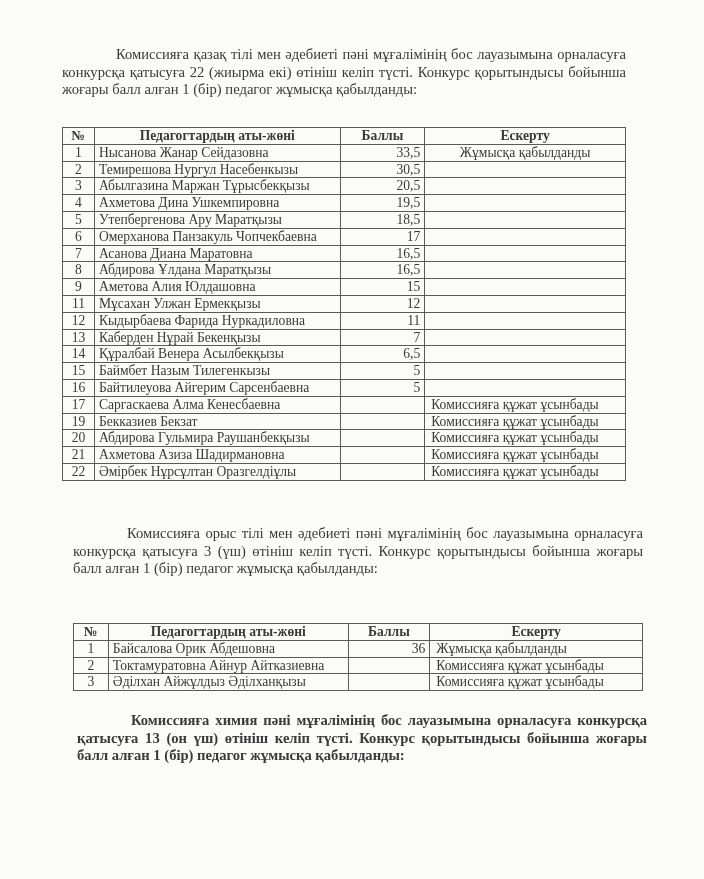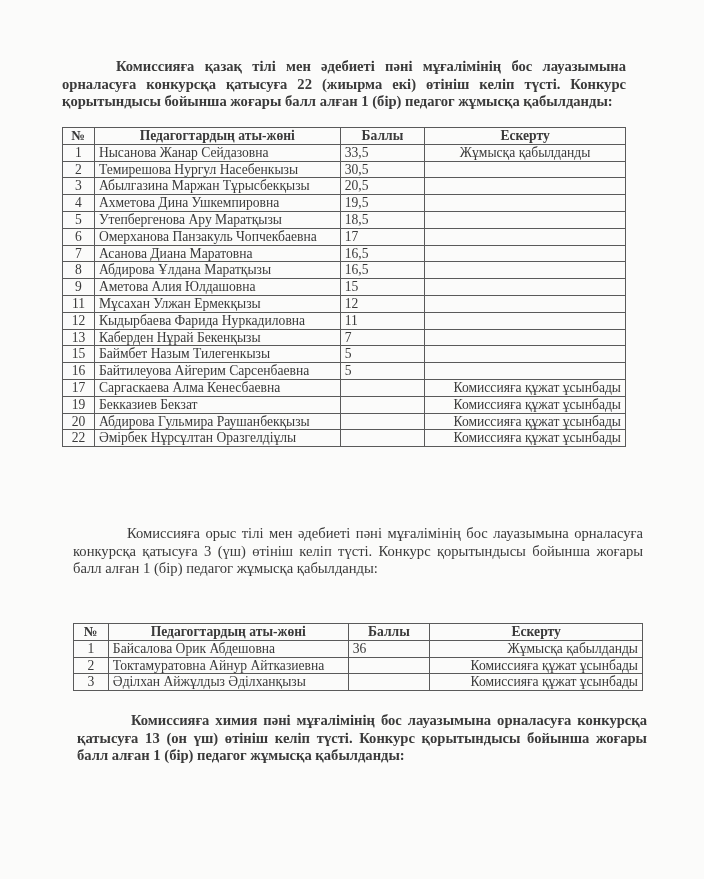--- a/index.html
+++ b/index.html
@@ -27,28 +27,28 @@
   td, th {
     border: 1px solid #5a5a5a;
     padding: 0 4px;
     line-height: 15.8px;
     height: 15.8px;
     white-space: nowrap;
     overflow: hidden;
   }
   th { font-weight: bold; text-align: center; }
   td.num { text-align: center; padding: 0; }
-  td.score { text-align: left; }
+  td.score { text-align: right; }
   td.note-c { text-align: center; }
-  td.note-l { text-align: right; padding-left: 6px; }
+  td.note-l { text-align: left; padding-left: 6px; }
 </style>
 </head>
 <body>
 
-<div class="para" style="left:62px; top:58px; width:564px;font-weight:bold;">
+<div class="para" style="left:62px; top:46px; width:564px;">
   <span class="indent"></span><span>Комиссияға қазақ тілі мен әдебиеті пәні мұғалімінің бос лауазымына орналасуға конкурсқа қатысуға 22 (жиырма екі) өтініш келіп түсті. Конкурс қорытындысы бойынша жоғары балл алған 1 (бір) педагог жұмысқа қабылданды:</span>
 </div>
 
 <table style="left:62px; top:127px; width:564px;">
   <colgroup>
     <col style="width:32px">
       <col style="width:246px">
       <col style="width:85px">
       <col style="width:201px">
   </colgroup>
@@ -127,20 +127,26 @@
         <td class="score">11</td>
         <td class="note-l"></td>
       </tr>
       <tr>
         <td class="num">13</td>
         <td>Каберден Нұрай Бекенқызы</td>
         <td class="score">7</td>
         <td class="note-l"></td>
       </tr>
       <tr>
+        <td class="num">14</td>
+        <td>Құралбай Венера Асылбекқызы</td>
+        <td class="score">6,5</td>
+        <td class="note-l"></td>
+      </tr>
+      <tr>
         <td class="num">15</td>
         <td>Баймбет Назым Тилегенкызы</td>
         <td class="score">5</td>
         <td class="note-l"></td>
       </tr>
       <tr>
         <td class="num">16</td>
         <td>Байтилеуова Айгерим Сарсенбаевна</td>
         <td class="score">5</td>
         <td class="note-l"></td>
@@ -153,20 +159,26 @@
       </tr>
       <tr>
         <td class="num">19</td>
         <td>Бекказиев Бекзат</td>
         <td class="score"></td>
         <td class="note-l">Комиссияға құжат ұсынбады</td>
       </tr>
       <tr>
         <td class="num">20</td>
         <td>Абдирова Гульмира Раушанбекқызы</td>
+        <td class="score"></td>
+        <td class="note-l">Комиссияға құжат ұсынбады</td>
+      </tr>
+      <tr>
+        <td class="num">21</td>
+        <td>Ахметова Азиза Шадирмановна</td>
         <td class="score"></td>
         <td class="note-l">Комиссияға құжат ұсынбады</td>
       </tr>
       <tr>
         <td class="num">22</td>
         <td>Әмірбек Нұрсұлтан Оразгелдіұлы</td>
         <td class="score"></td>
         <td class="note-l">Комиссияға құжат ұсынбады</td>
       </tr>
     </tbody>

